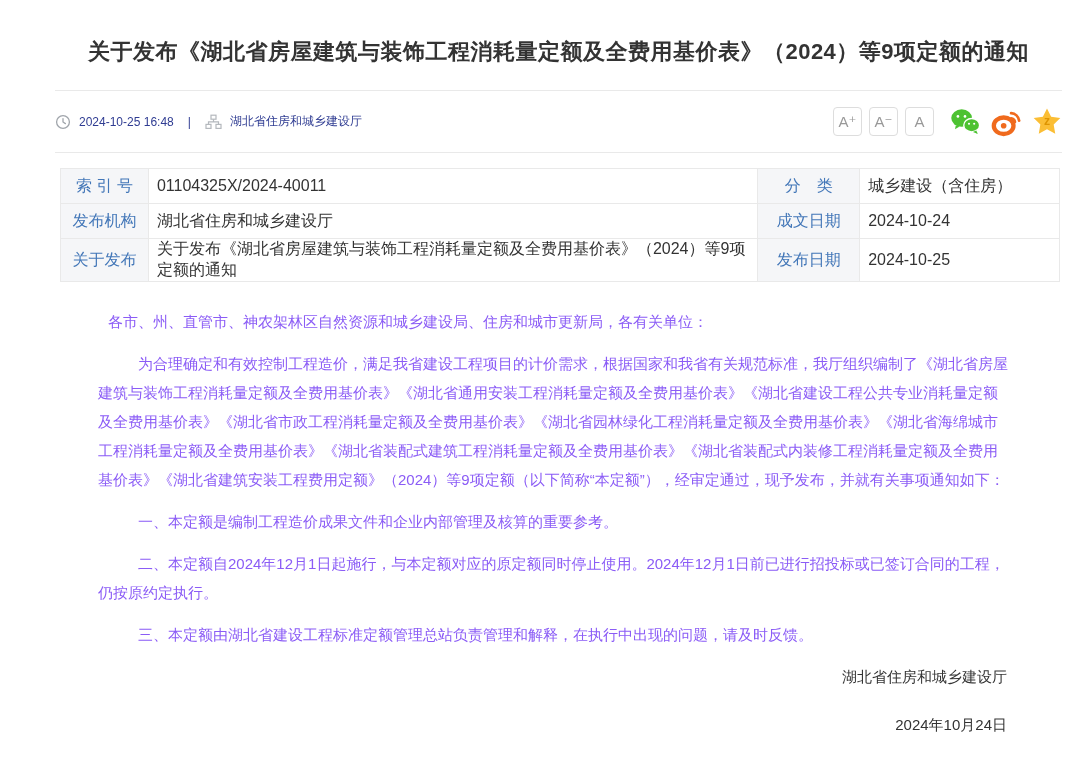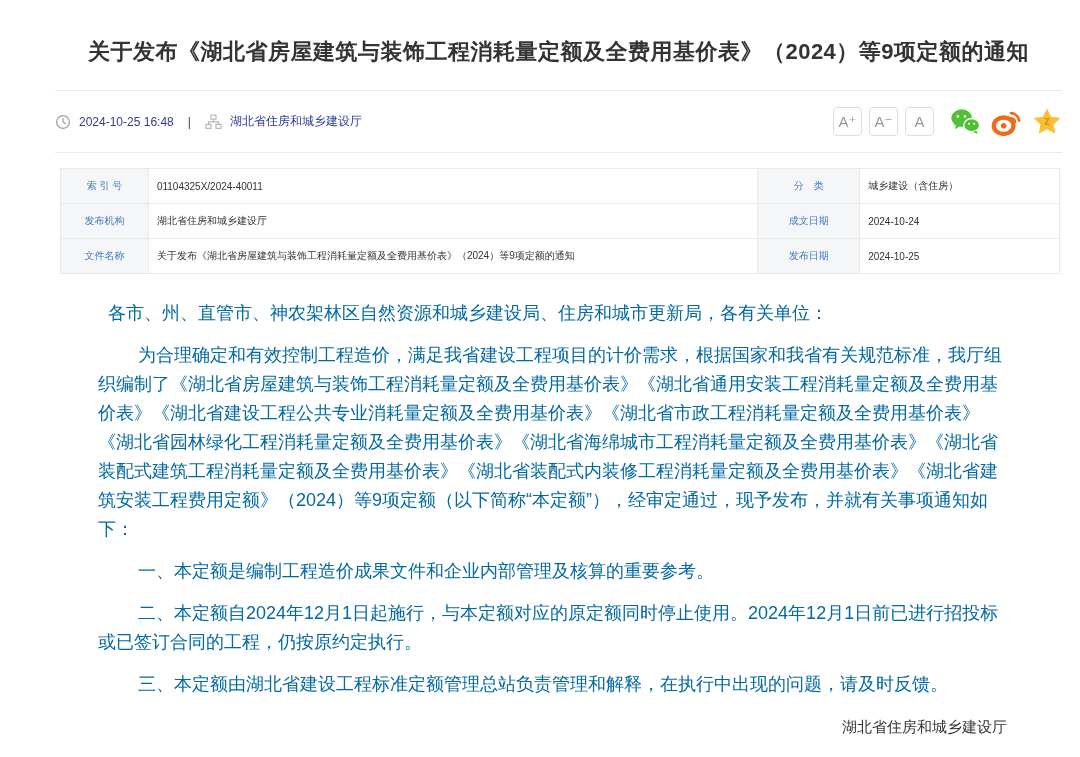--- a/index.html
+++ b/index.html
@@ -30,32 +30,32 @@
     background:#fff; color:#999; font-size:15px; line-height:1;
     display:flex; align-items:center; justify-content:center; cursor:pointer;
     font-family:"Liberation Sans","DejaVu Sans",sans-serif;
   }
   .share-btns { display:flex; align-items:center; gap:11px; }
   .share-btn { width:30px; height:30px; padding:0; border:none; background:transparent; cursor:pointer; }
 
   
   .info-table {
     width:1000px; margin-left:5px; margin-top:15px;
-    border-collapse:collapse; table-layout:fixed; font-size:10px;
+    border-collapse:collapse; table-layout:fixed; font-size:16px;
   }
   .info-table th, .info-table td { border:1px solid #e9e9e9; height:35px; }
   .info-table th {
     background:#f5f6f8; color:#4377b8; font-weight:normal;
     text-align:center; padding:0 4px;
   }
   .info-table td { background:#fff; color:#333; text-align:left; padding:0 8px; }
   .col-l1 { width:8.8%; } .col-v1 { width:61.0%; } .col-l2 { width:10.2%; } .col-v2 { width:20.0%; }
 
   
-  .body-text { padding:12px 52px 0 43px; font-size:18px; line-height:29px; color:#0369a1; }
+  .body-text { padding:12px 52px 0 43px; font-size:15px; line-height:29px; color:#8b5cf6; }
   .body-text p { margin:13px 0; }
   .p-first { text-indent:10px; }
   .p-indent { text-indent:40px; }
 
   
   .signature { padding-right:55px; text-align:right; font-size:15px; line-height:29px; }
   .sig-org  { margin:8px 0 0; }
   .sig-date { margin:19px 0 0; }
 </style>
 </head>
@@ -149,21 +149,21 @@
         <th>分　类</th>
         <td>城乡建设（含住房）</td>
       </tr>
       <tr>
         <th>发布机构</th>
         <td>湖北省住房和城乡建设厅</td>
         <th>成文日期</th>
         <td>2024-10-24</td>
       </tr>
       <tr>
-        <th>文件名称</th>
+        <th>关于发布</th>
         <td>关于发布《湖北省房屋建筑与装饰工程消耗量定额及全费用基价表》（2024）等9项定额的通知</td>
         <th>发布日期</th>
         <td>2024-10-25</td>
       </tr>
     </tbody>
   </table>
 
   <div class="body-text">
     <p class="p-first">各市、州、直管市、神农架林区自然资源和城乡建设局、住房和城市更新局，各有关单位：</p>
     <p class="p-indent">为合理确定和有效控制工程造价，满足我省建设工程项目的计价需求，根据国家和我省有关规范标准，我厅组织编制了《湖北省房屋建筑与装饰工程消耗量定额及全费用基价表》《湖北省通用安装工程消耗量定额及全费用基价表》《湖北省建设工程公共专业消耗量定额及全费用基价表》《湖北省市政工程消耗量定额及全费用基价表》《湖北省园林绿化工程消耗量定额及全费用基价表》《湖北省海绵城市工程消耗量定额及全费用基价表》《湖北省装配式建筑工程消耗量定额及全费用基价表》《湖北省装配式内装修工程消耗量定额及全费用基价表》《湖北省建筑安装工程费用定额》（2024）等9项定额（以下简称“本定额”），经审定通过，现予发布，并就有关事项通知如下：</p>

